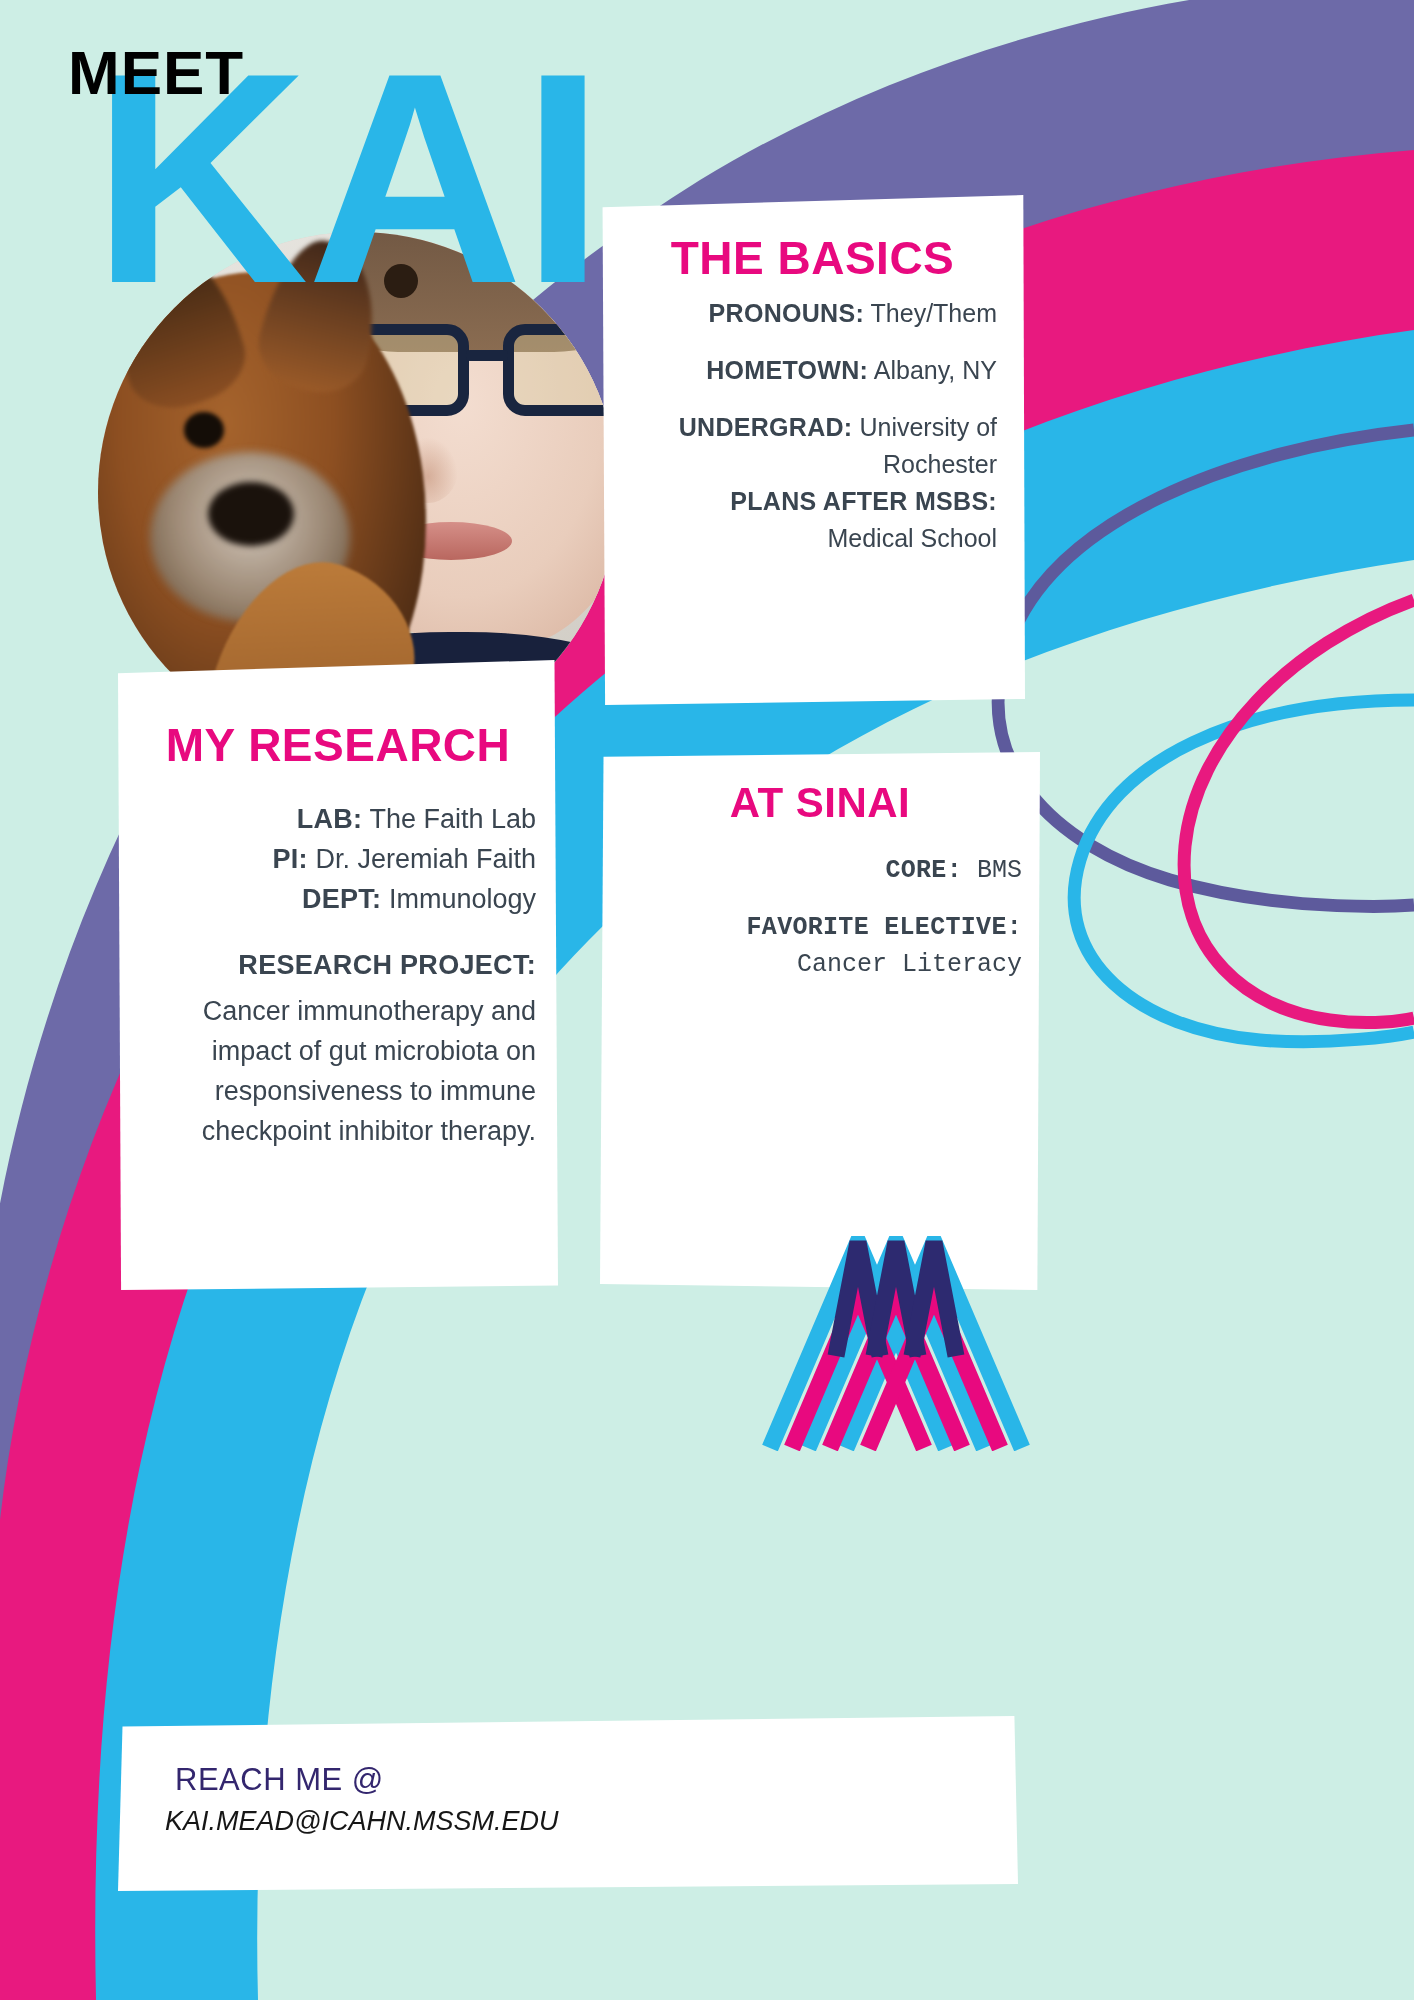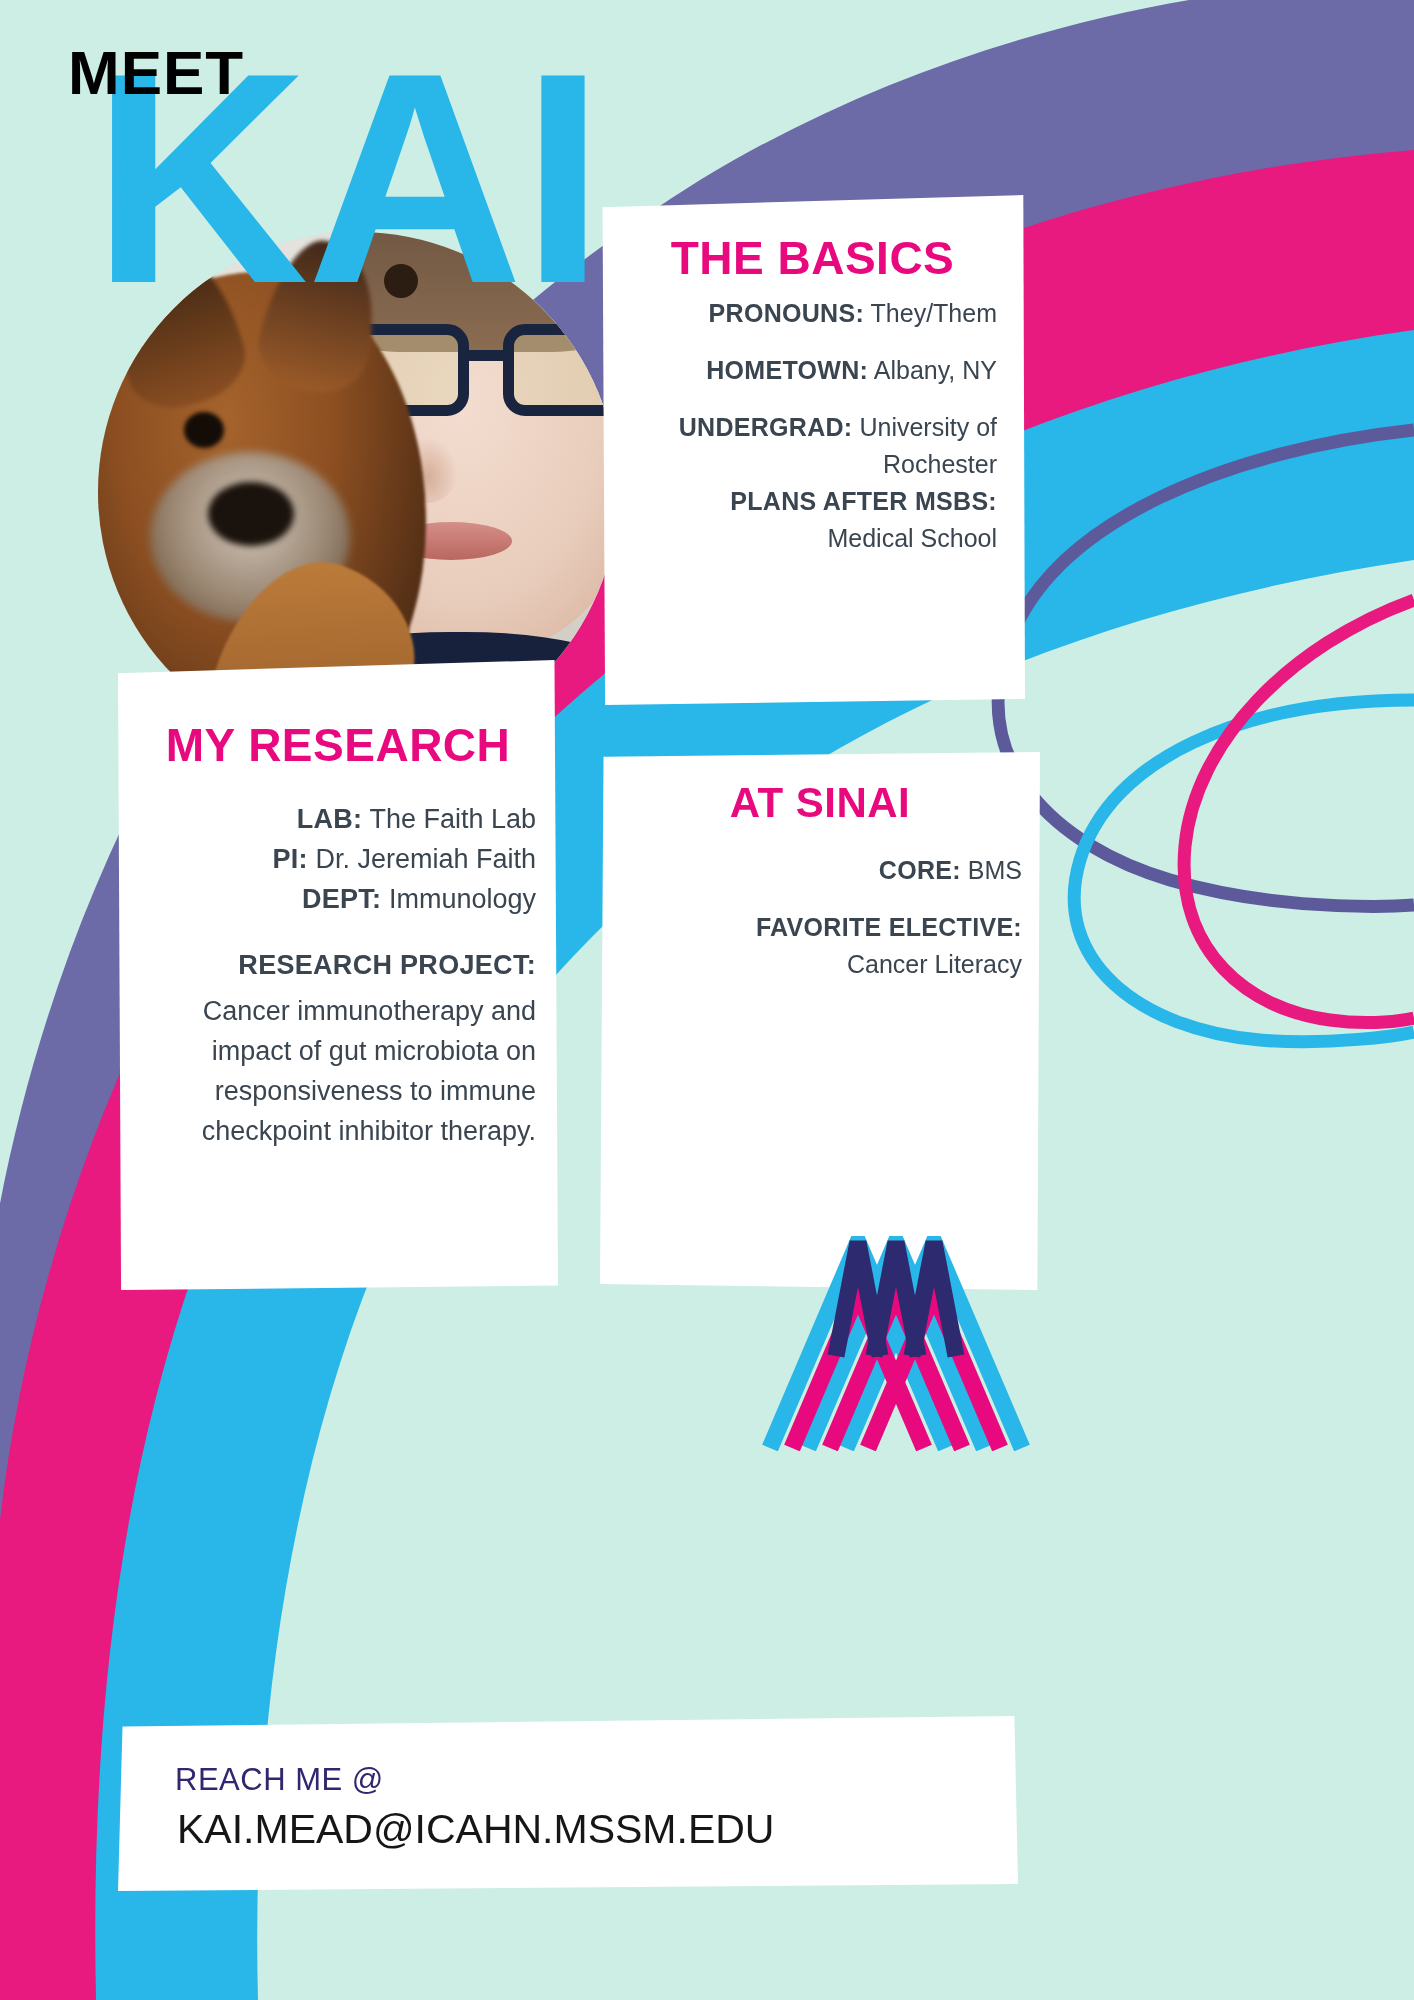--- a/index.html
+++ b/index.html
@@ -140,32 +140,32 @@
 
   .body-txt {
     font-family:"Liberation Sans", sans-serif;
     color:#3a4550; font-size:25px; line-height:1.48;text-align:right;
   }
   .body-txt b { font-weight:700; letter-spacing:0.3px; }
   .blk { margin-bottom:20px; }
 
   .basics-body   { padding:14px 28px 0 52px; }
   .research-body { padding:18px 22px 0 36px; font-size:27px; }
-  .sinai-body    { padding:14px 18px 0 30px; }
+  .sinai-body    { padding:14px 18px 0 30px;font-family:Liberation Mono, monospace; }
 
   .reach {
     position:absolute; left:175px; top:1762px; z-index:9;
     font-family:"Liberation Sans", sans-serif;
     font-weight:400; font-size:31px; letter-spacing:0.5px;
     color:#33266e;
   }
   .email {
-    position:absolute; left:177px; top:1806px; z-index:9;
-    font-family:"Liberation Sans", sans-serif;
-    font-size:41px; letter-spacing:0px; color:#161616;
+    position:absolute; left:165px; top:1806px; z-index:9;
+    font-family:"Liberation Sans", sans-serif;
+    font-size:27px; letter-spacing:0px; color:#161616;font-style:italic;
   }
 
   .logo { position:absolute; left:762px; top:1236px; width:268px; height:215px; z-index:8; }
 </style>
 </head>
 <body>
 
 <div class="poster">
 
   <div class="bg">

